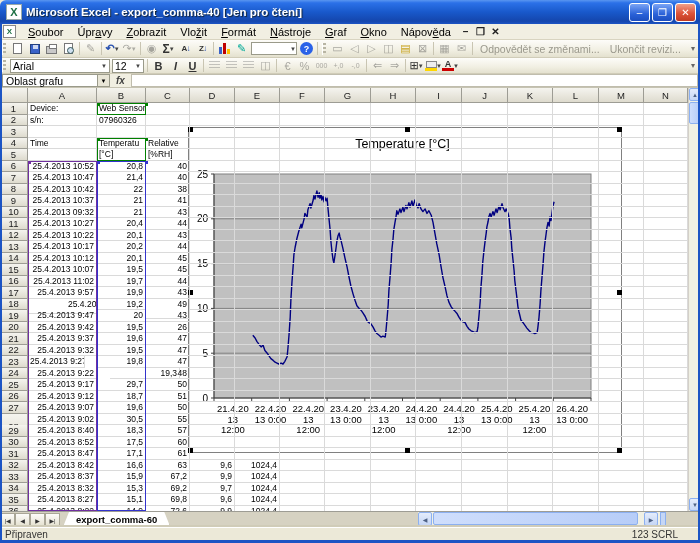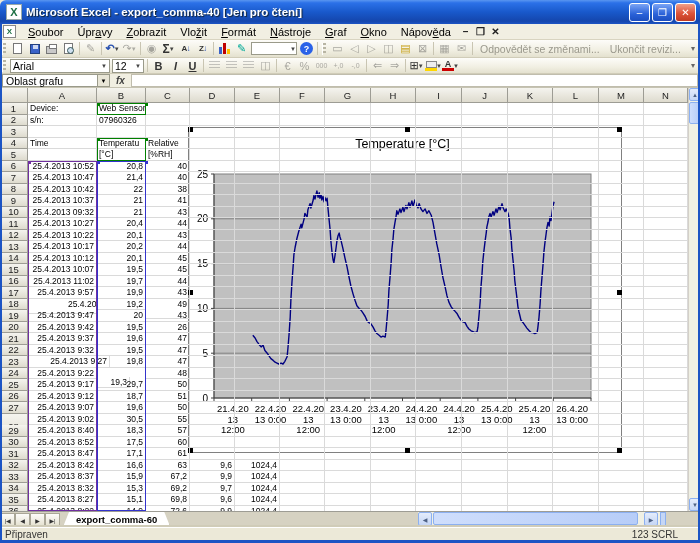--- a/index.html
+++ b/index.html
@@ -679,37 +679,37 @@
       <div class="cell" style="left: 280px; top: 256.5px; width: 45px; height: 11.5px;"></div>
       <div class="cell" style="left: 325px; top: 256.5px; width: 46px; height: 11.5px;"></div>
       <div class="cell" style="left: 371px; top: 256.5px; width: 45px; height: 11.5px;"></div>
       <div class="cell" style="left: 416px; top: 256.5px; width: 46px; height: 11.5px;"></div>
       <div class="cell" style="left: 462px; top: 256.5px; width: 46px; height: 11.5px;"></div>
       <div class="cell" style="left: 508px; top: 256.5px; width: 45px; height: 11.5px;"></div>
       <div class="cell" style="left: 553px; top: 256.5px; width: 46px; height: 11.5px;"></div>
       <div class="cell" style="left: 599px; top: 256.5px; width: 45px; height: 11.5px;"></div>
       <div class="cell" style="left: 644px; top: 256.5px; width: 44px; height: 11.5px;"></div>
       <div class="rowhdr" style="left: 0px; top: 268px; width: 28px; height: 11.5px;">23</div>
-      <div class="cell num" style="left: 28px; top: 268px; width: 82px; height: 11.5px;">25.4.2013 9:27</div>
+      <div class="cell num" style="left: 28px; top: 268px; width: 57px; height: 11.5px;">25.4.2013 9:27</div>
       <div class="cell num" style="left: 97px; top: 268px; width: 49px; height: 11.5px;">19,8</div>
       <div class="cell num" style="left: 146px; top: 268px; width: 44px; height: 11.5px;">47</div>
       <div class="cell" style="left: 190px; top: 268px; width: 45px; height: 11.5px;"></div>
       <div class="cell" style="left: 235px; top: 268px; width: 45px; height: 11.5px;"></div>
       <div class="cell" style="left: 280px; top: 268px; width: 45px; height: 11.5px;"></div>
       <div class="cell" style="left: 325px; top: 268px; width: 46px; height: 11.5px;"></div>
       <div class="cell" style="left: 371px; top: 268px; width: 45px; height: 11.5px;"></div>
       <div class="cell" style="left: 416px; top: 268px; width: 46px; height: 11.5px;"></div>
       <div class="cell" style="left: 462px; top: 268px; width: 46px; height: 11.5px;"></div>
       <div class="cell" style="left: 508px; top: 268px; width: 45px; height: 11.5px;"></div>
       <div class="cell" style="left: 553px; top: 268px; width: 46px; height: 11.5px;"></div>
       <div class="cell" style="left: 599px; top: 268px; width: 45px; height: 11.5px;"></div>
       <div class="cell" style="left: 644px; top: 268px; width: 44px; height: 11.5px;"></div>
       <div class="rowhdr" style="left: 0px; top: 279.5px; width: 28px; height: 11.5px;">24</div>
       <div class="cell num" style="left: 28px; top: 279.5px; width: 69px; height: 11.5px;">25.4.2013 9:22</div>
-      <div class="cell num" style="left: 97px; top: 279.5px; width: 33px; height: 11.5px; margin-top: 9px;">19,3</div>
+      <div class="cell num" style="left: 110px; top: 279.5px; width: 70px; height: 11.5px;">19,3</div>
       <div class="cell num" style="left: 146px; top: 279.5px; width: 44px; height: 11.5px;">48</div>
       <div class="cell" style="left: 190px; top: 279.5px; width: 45px; height: 11.5px;"></div>
       <div class="cell" style="left: 235px; top: 279.5px; width: 45px; height: 11.5px;"></div>
       <div class="cell" style="left: 280px; top: 279.5px; width: 45px; height: 11.5px;"></div>
       <div class="cell" style="left: 325px; top: 279.5px; width: 46px; height: 11.5px;"></div>
       <div class="cell" style="left: 371px; top: 279.5px; width: 45px; height: 11.5px;"></div>
       <div class="cell" style="left: 416px; top: 279.5px; width: 46px; height: 11.5px;"></div>
       <div class="cell" style="left: 462px; top: 279.5px; width: 46px; height: 11.5px;"></div>
       <div class="cell" style="left: 508px; top: 279.5px; width: 45px; height: 11.5px;"></div>
       <div class="cell" style="left: 553px; top: 279.5px; width: 46px; height: 11.5px;"></div>

